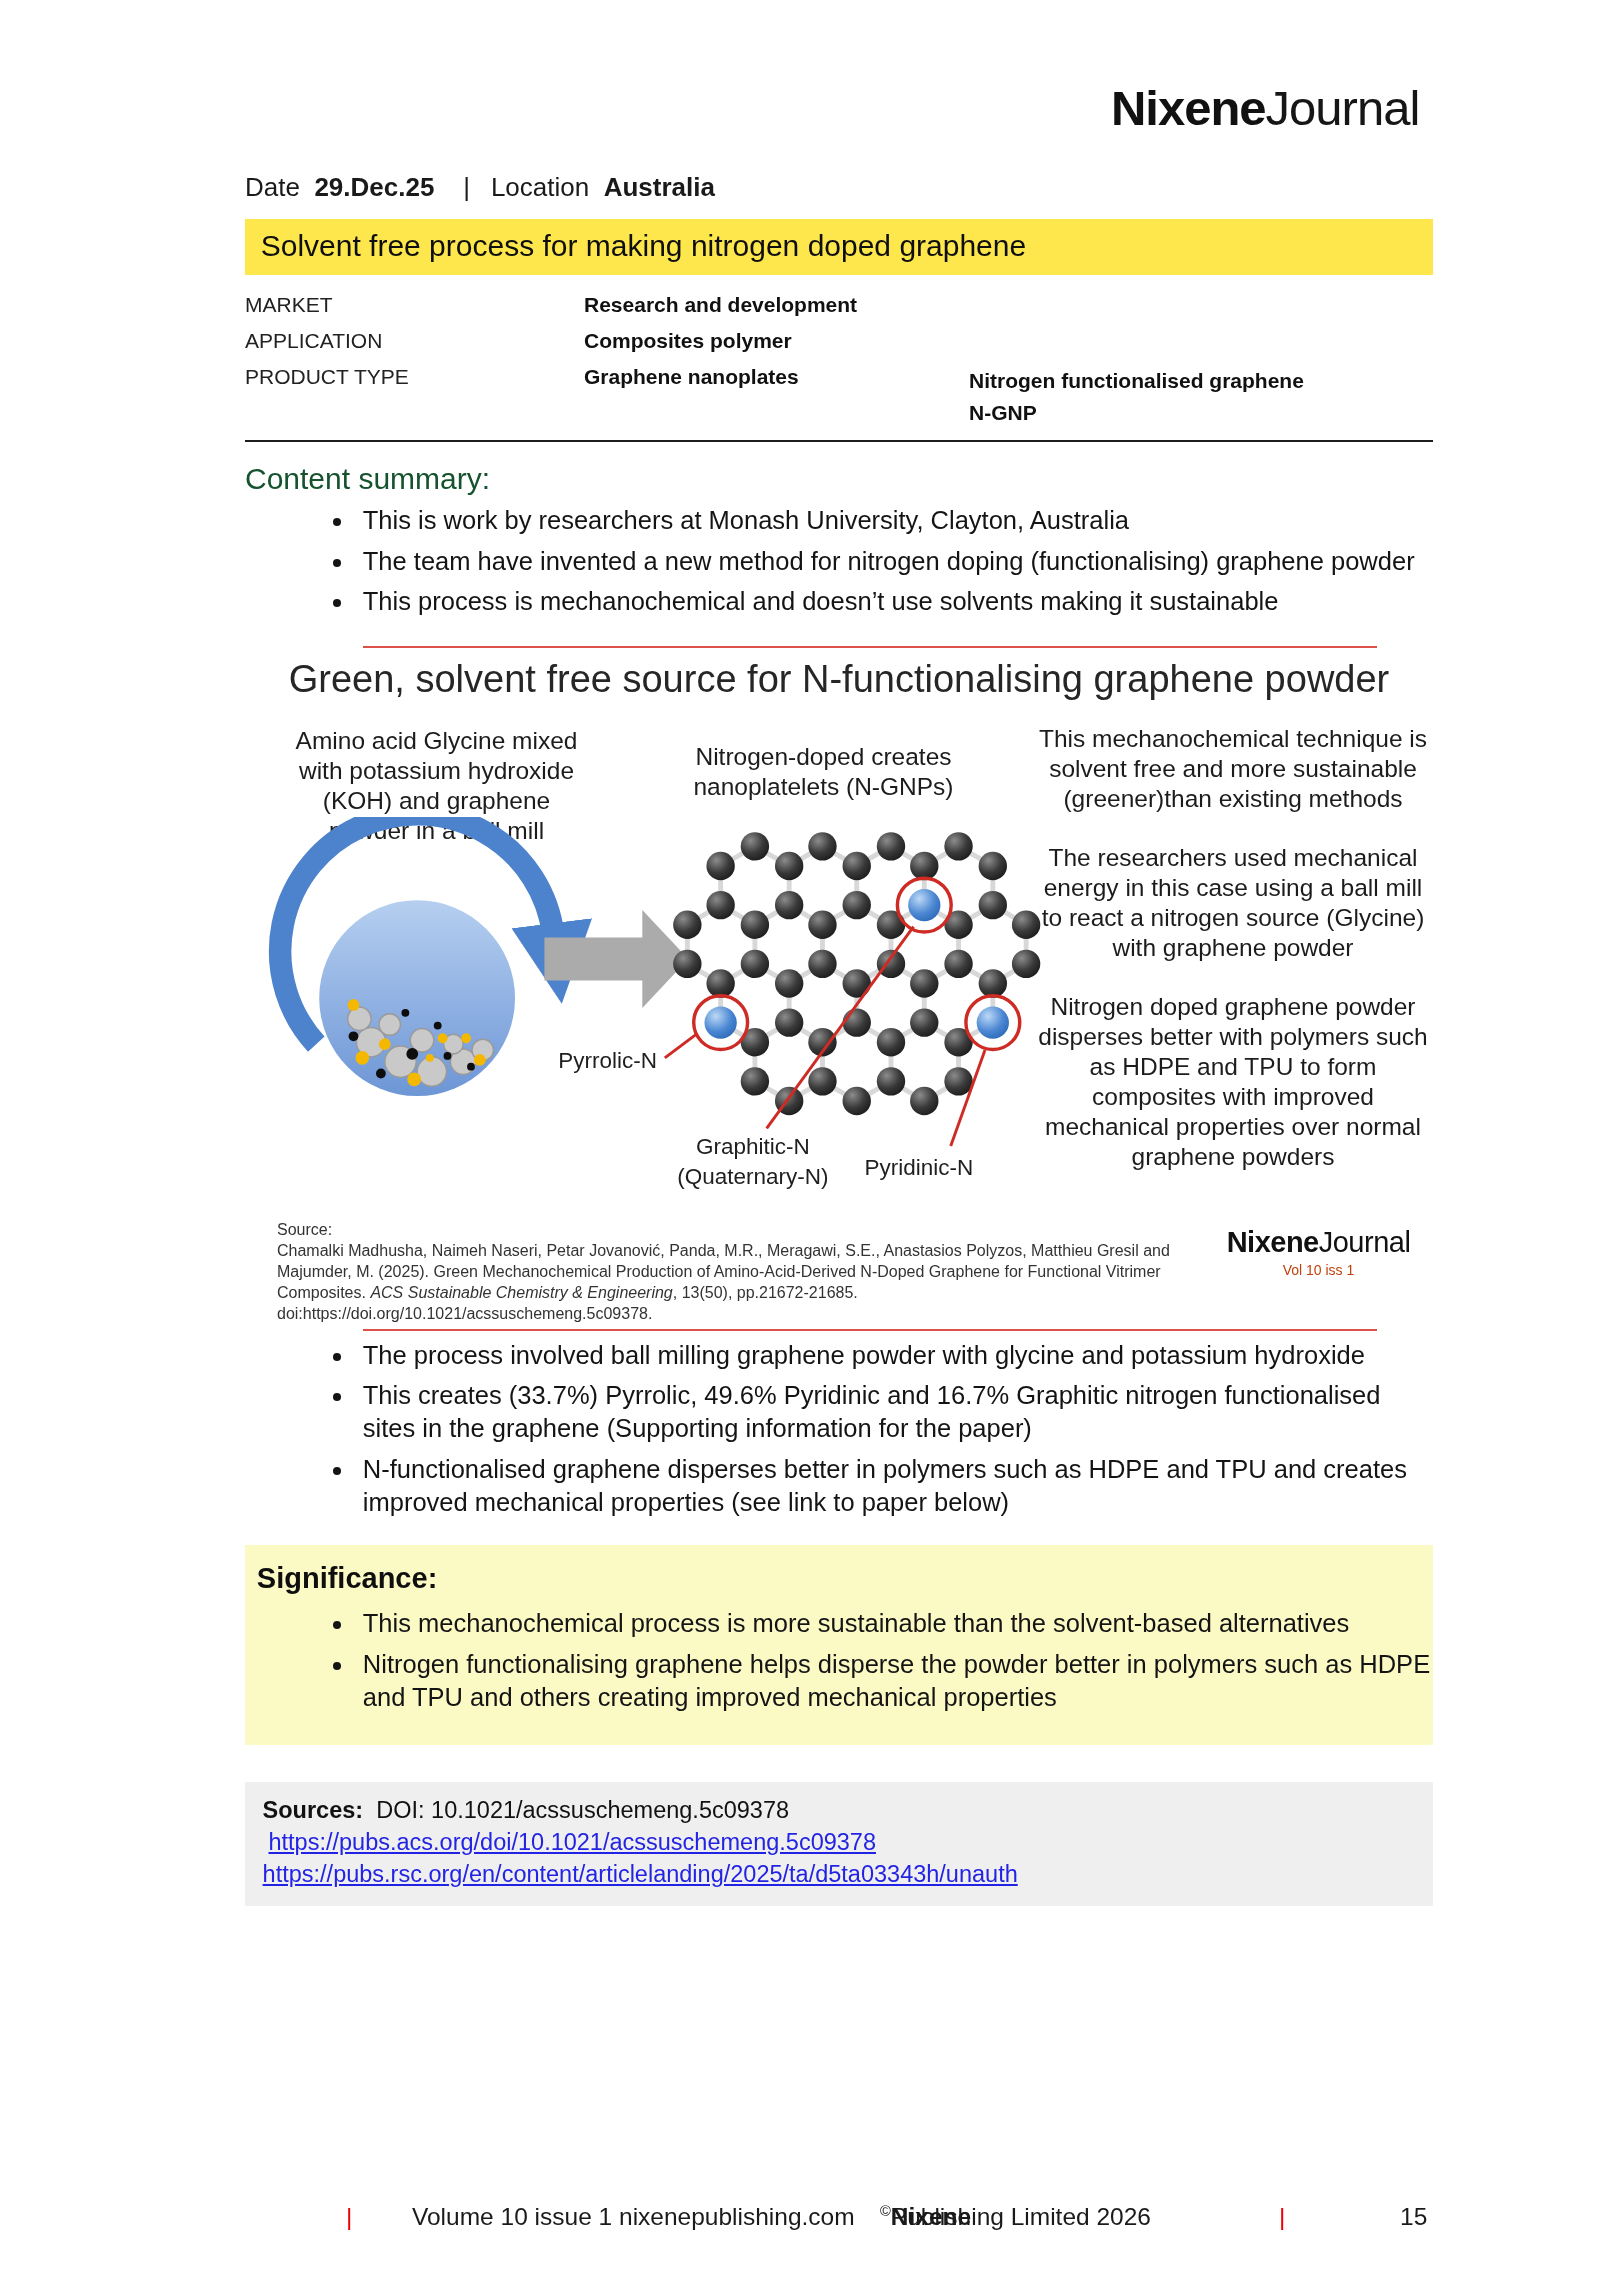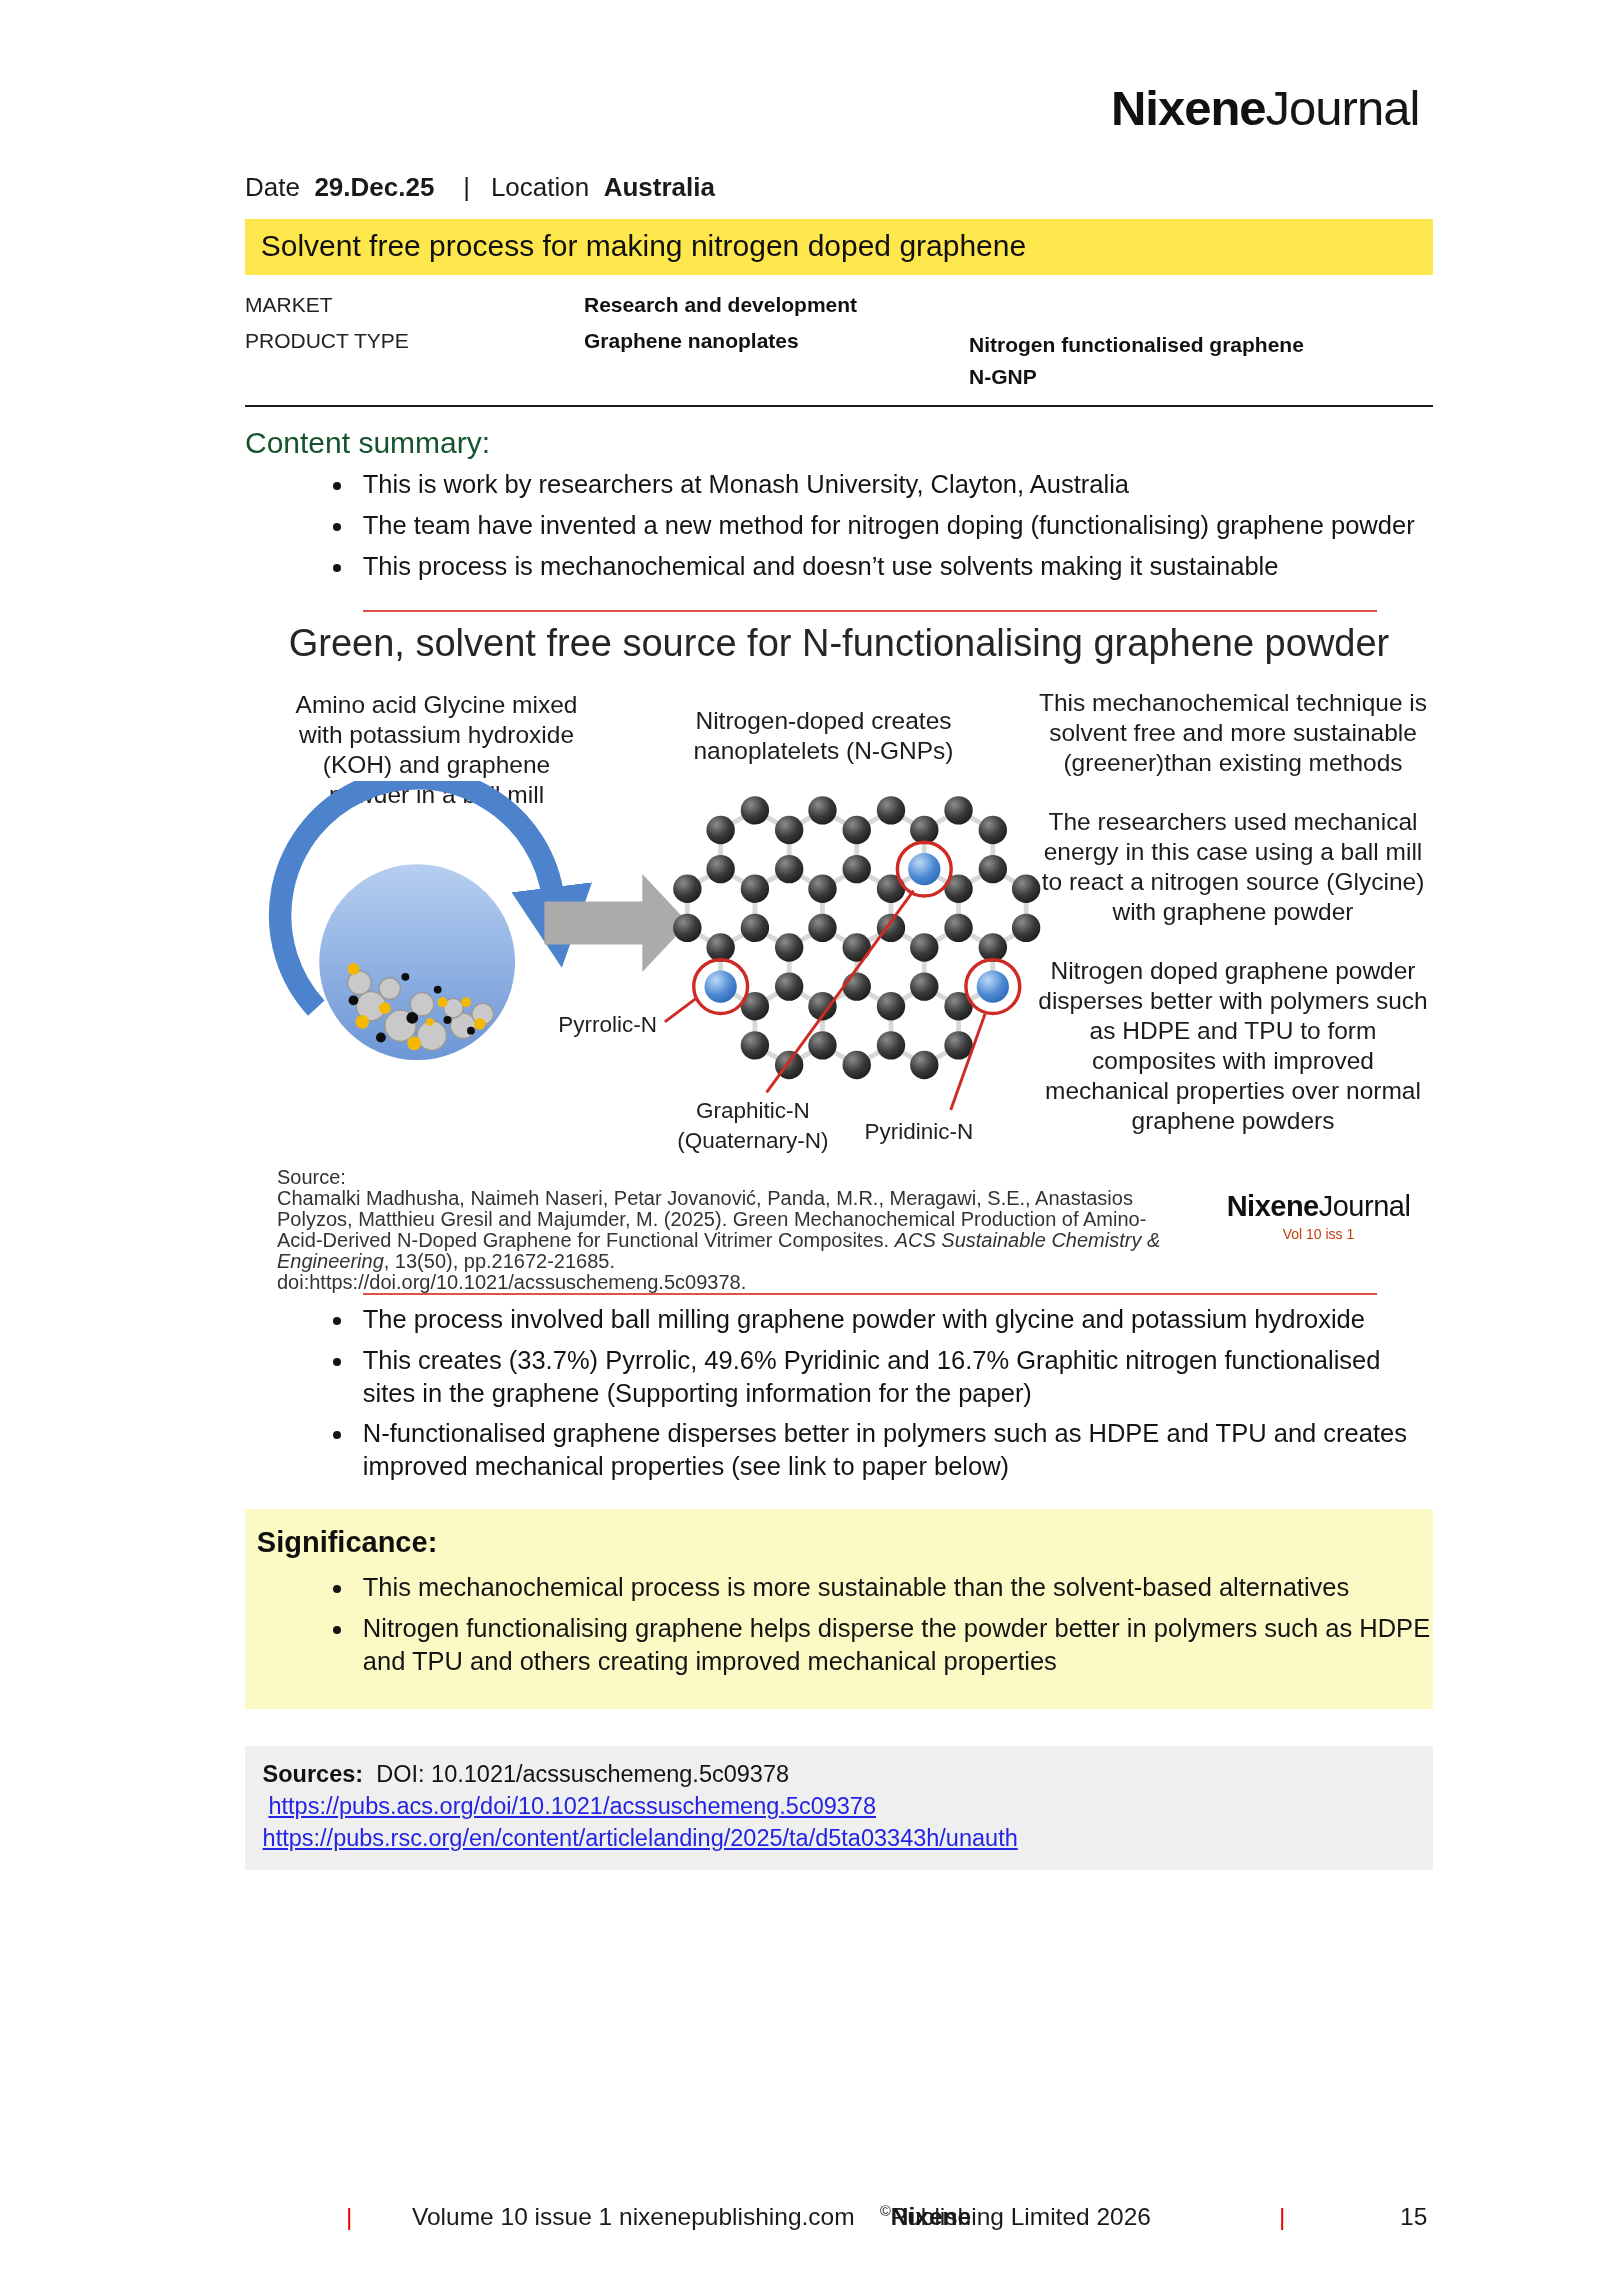--- a/index.html
+++ b/index.html
@@ -36,21 +36,21 @@
   .red-line { border:none; border-top:2.9px solid #dd5149; margin:27.4px 56px 0 118px; }
 
   
   .figure { position:relative; height:681px; }
   .fig-title { position:absolute; top:9.8px; left:0; right:0; text-align:center; font-size:38px; color:#262626; }
   .fig-left  { position:absolute; left:37px;  top:78px; width:309px; text-align:center; font-size:24.5px; line-height:30px; color:#1c1c1c; }
   .fig-mid   { position:absolute; left:390px; top:94px; width:377px; text-align:center; font-size:24.5px; line-height:30px; color:#1c1c1c; }
   .fig-right { position:absolute; left:790px; top:76px; width:396px; text-align:center; font-size:24.5px; line-height:30px; color:#1c1c1c; }
   .fig-right p { margin:0 0 29px; }
   .fig-svg   { position:absolute; left:19.6px; top:169px; }
-  .fig-source { position:absolute; left:32px; top:555px; width:912px; font-size:20px; line-height:21px; color:#333; }
+  .fig-source { position:absolute; left:32px; top:571px; width:912px; font-size:16px; line-height:21px; color:#333; }
   .fig-source .it { font-style:italic; }
   .fig-logo { position:absolute; left:961px; top:578px; width:225px; text-align:center; }
   .fig-logo .lg { font-size:29px; letter-spacing:-0.5px; }
   .fig-logo .lg .bold { font-weight:bold; }
   .fig-logo .vol { font-size:14px; margin-top:2.9px; color:#c2410c; }
 
   svg text { font-family:"Liberation Sans", sans-serif; fill:#1f1f1f; }
 
   .findings { margin-top:23.5px; }
 
@@ -92,20 +92,25 @@
   </div>
 
   <div class="title-bar">
     <span>Solvent free process for making nitrogen doped graphene</span>
   </div>
 
   <div class="info-table">
     <div class="trow">
       <div class="tl">MARKET</div>
       <div class="tv">Research and development</div>
+      <div class="tv2"></div>
+    </div>
+    <div class="trow">
+      <div class="tl">APPLICATION</div>
+      <div class="tv">Composites polymer</div>
       <div class="tv2"></div>
     </div>
     <div class="trow">
       <div class="tl">PRODUCT TYPE</div>
       <div class="tv">Graphene nanoplates</div>
       <div class="tv2">
         <div>Nitrogen functionalised graphene</div>
         <div>N-GNP</div>
       </div>
     </div>

